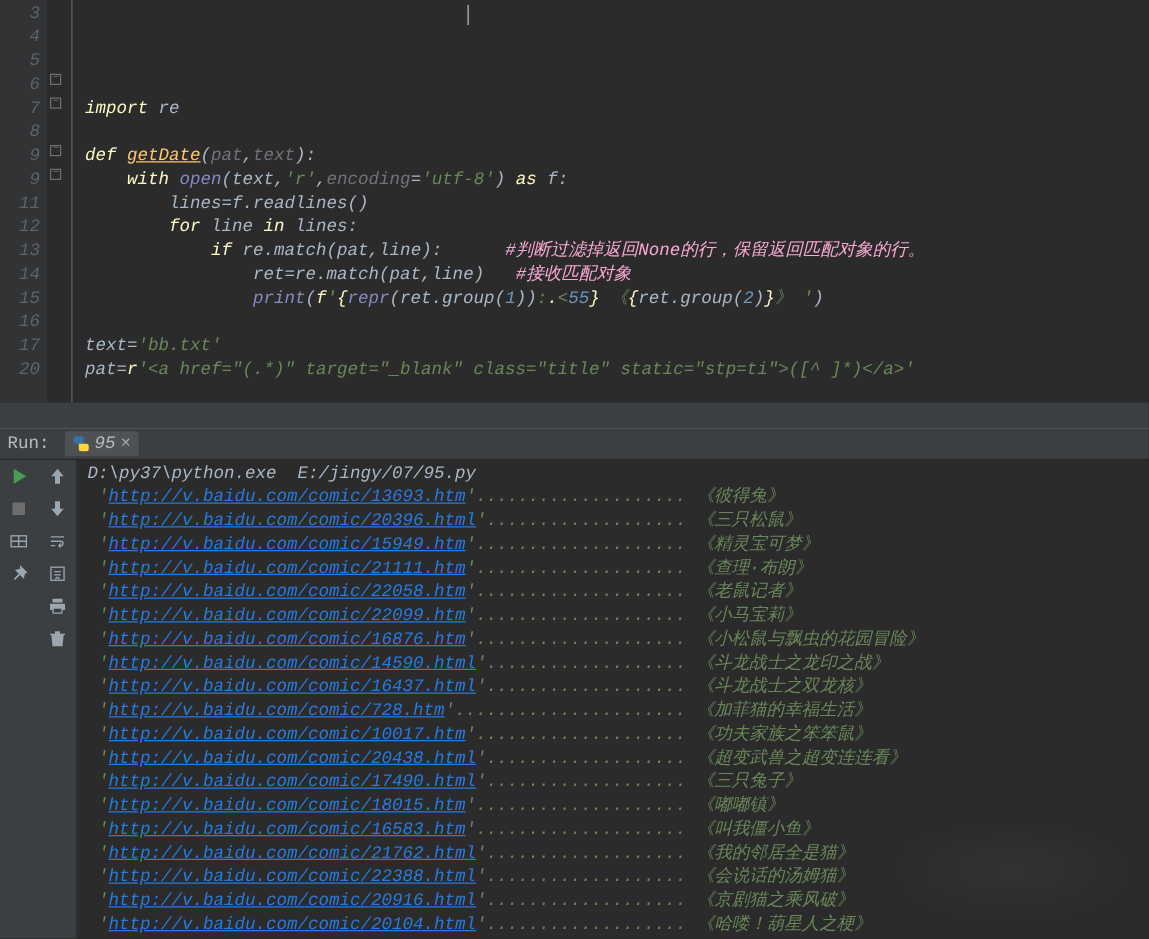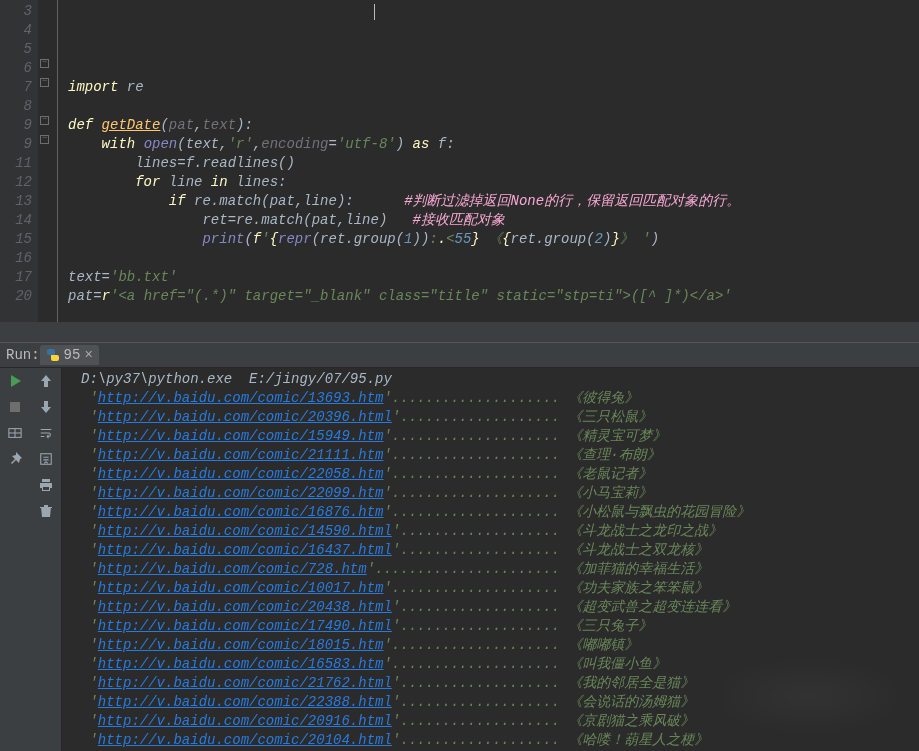--- a/index.html
+++ b/index.html
@@ -63,42 +63,42 @@
 .plain { color:#a9b7c6; }
 
 
 .hdiv { height:20px; background:#3c3f41; position:relative; }
 
 
 .run-header {
   height:26px; background:#3c3f41; border-top:1px solid #555; border-bottom:1px solid #282828;
   display:flex; align-items:center; padding-left:6px; font-style:normal; color:#bbb;
 }
-.run-header .label { margin-right:0; }
-.run-header .tab { display:flex; align-items:center; gap:4px; background:#4e5254; padding:2px 6px; border-radius:3px 3px 0 0; }
+.run-header .label { margin-right:12px; }
+.run-header .tab { display:flex; align-items:center; gap:4px; background:#4e5254; padding:2px 6px; border-radius:3px 3px 0 0;font-style:italic; }
 .run-header .tab .close { color:#aaa; }
 .py-icon { display:inline-block; width:14px; height:14px; position:relative; }
 .py-icon::before { content:""; position:absolute; width:8px; height:6px; background:#3573a5; border-radius:2px 2px 0 2px; top:1px; left:1px; }
 .py-icon::after  { content:""; position:absolute; width:8px; height:6px; background:#ffd43b; border-radius:0 2px 2px 2px; bottom:1px; right:1px; }
 
 .run-body { flex:1; display:flex; background:#2b2b2b; overflow:hidden; }
 .sidebar {
   width:62px; background:#3c3f41; border-right:1px solid #282828;
   display:flex; flex-direction:column;
 }
 .sidebar .col { display:flex; }
 .sidebar .c1, .sidebar .c2 { width:31px; display:flex; flex-direction:column; align-items:center; padding-top:4px; gap:8px; }
 .ico { width:18px; height:18px; display:flex; align-items:center; justify-content:center; color:#9aa7b0; font-size:13px; cursor:pointer; }
 .ico.play { color:#499c54; }
 .ico.stop { color:#6e6e6e; }
 .ico svg { width:16px; height:16px; }
 .ico.small svg { width:14px; height:14px; }
 
 .console {
-  flex:1; padding:2px 0 0 19px; line-height:19px; white-space:pre;
+  flex:1; padding:2px 0 0 8px; line-height:19px; white-space:pre;
   font-style:italic; overflow:hidden;
 }
 .console .hdr { color:#a9b7c6; }
 .console .q { color:#6a8759; }
 .console .url { color:#287bde; text-decoration:underline; }
 .console .dots { color:#6a8759; }
 .console .title { color:#6a8759; }
 
 .ghost {
   position:absolute; right:20px; bottom:20px; width:180px; height:70px;

